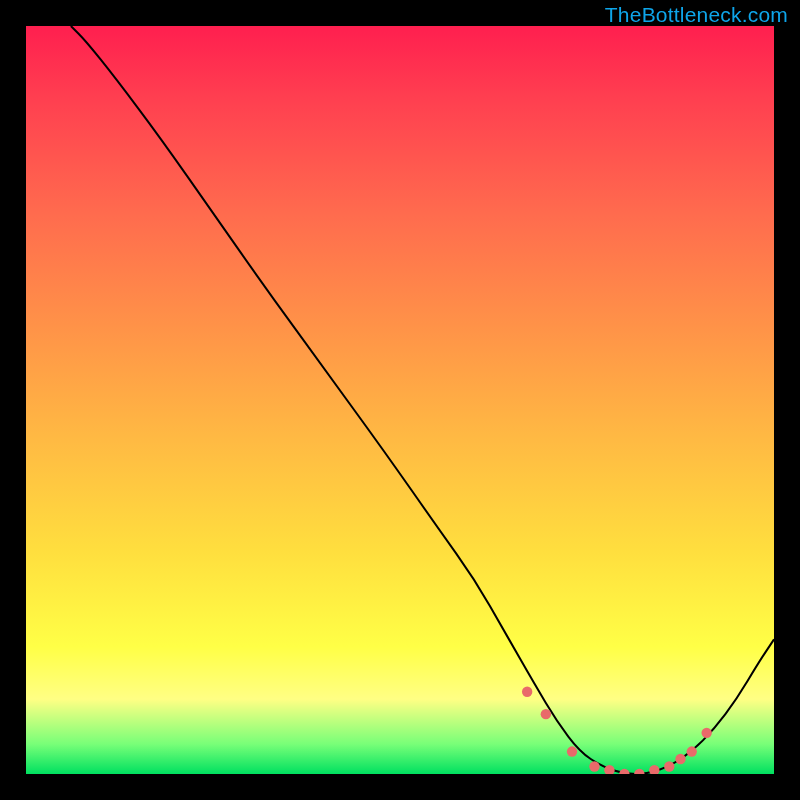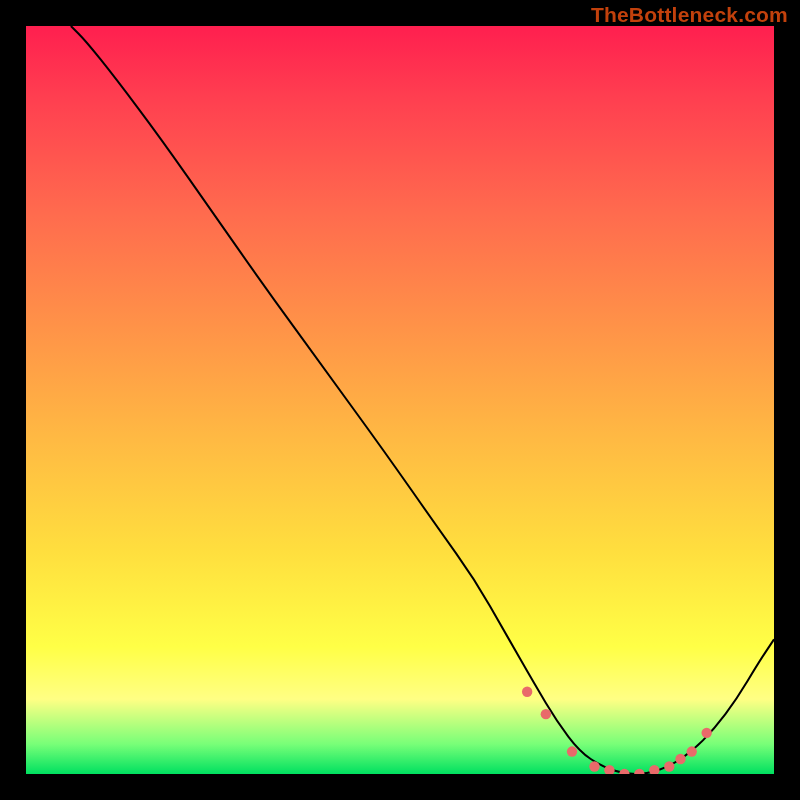--- a/index.html
+++ b/index.html
@@ -20,22 +20,22 @@
       #ffff84 90%,
       #78ff78 96%,
       #00e060 100%);
   }
   svg.curve { position: absolute; left: 26px; top: 26px; width: 748px; height: 748px; }
   .watermark {
     position: absolute;
     top: 3px; right: 12px;
     font-family: Arial, Helvetica, sans-serif;
     font-size: 21px;
-    color: #c2410c;
-    font-weight: 700;
+    color: #0ea5e9;
+    font-weight: 400;
     letter-spacing: 0.2px;
   }
 </style>
 </head>
 <body>
 <div class="frame">
 
   <div class="plot-area"></div>
 
   <svg class="curve" viewBox="0 0 748 748" preserveAspectRatio="none">

